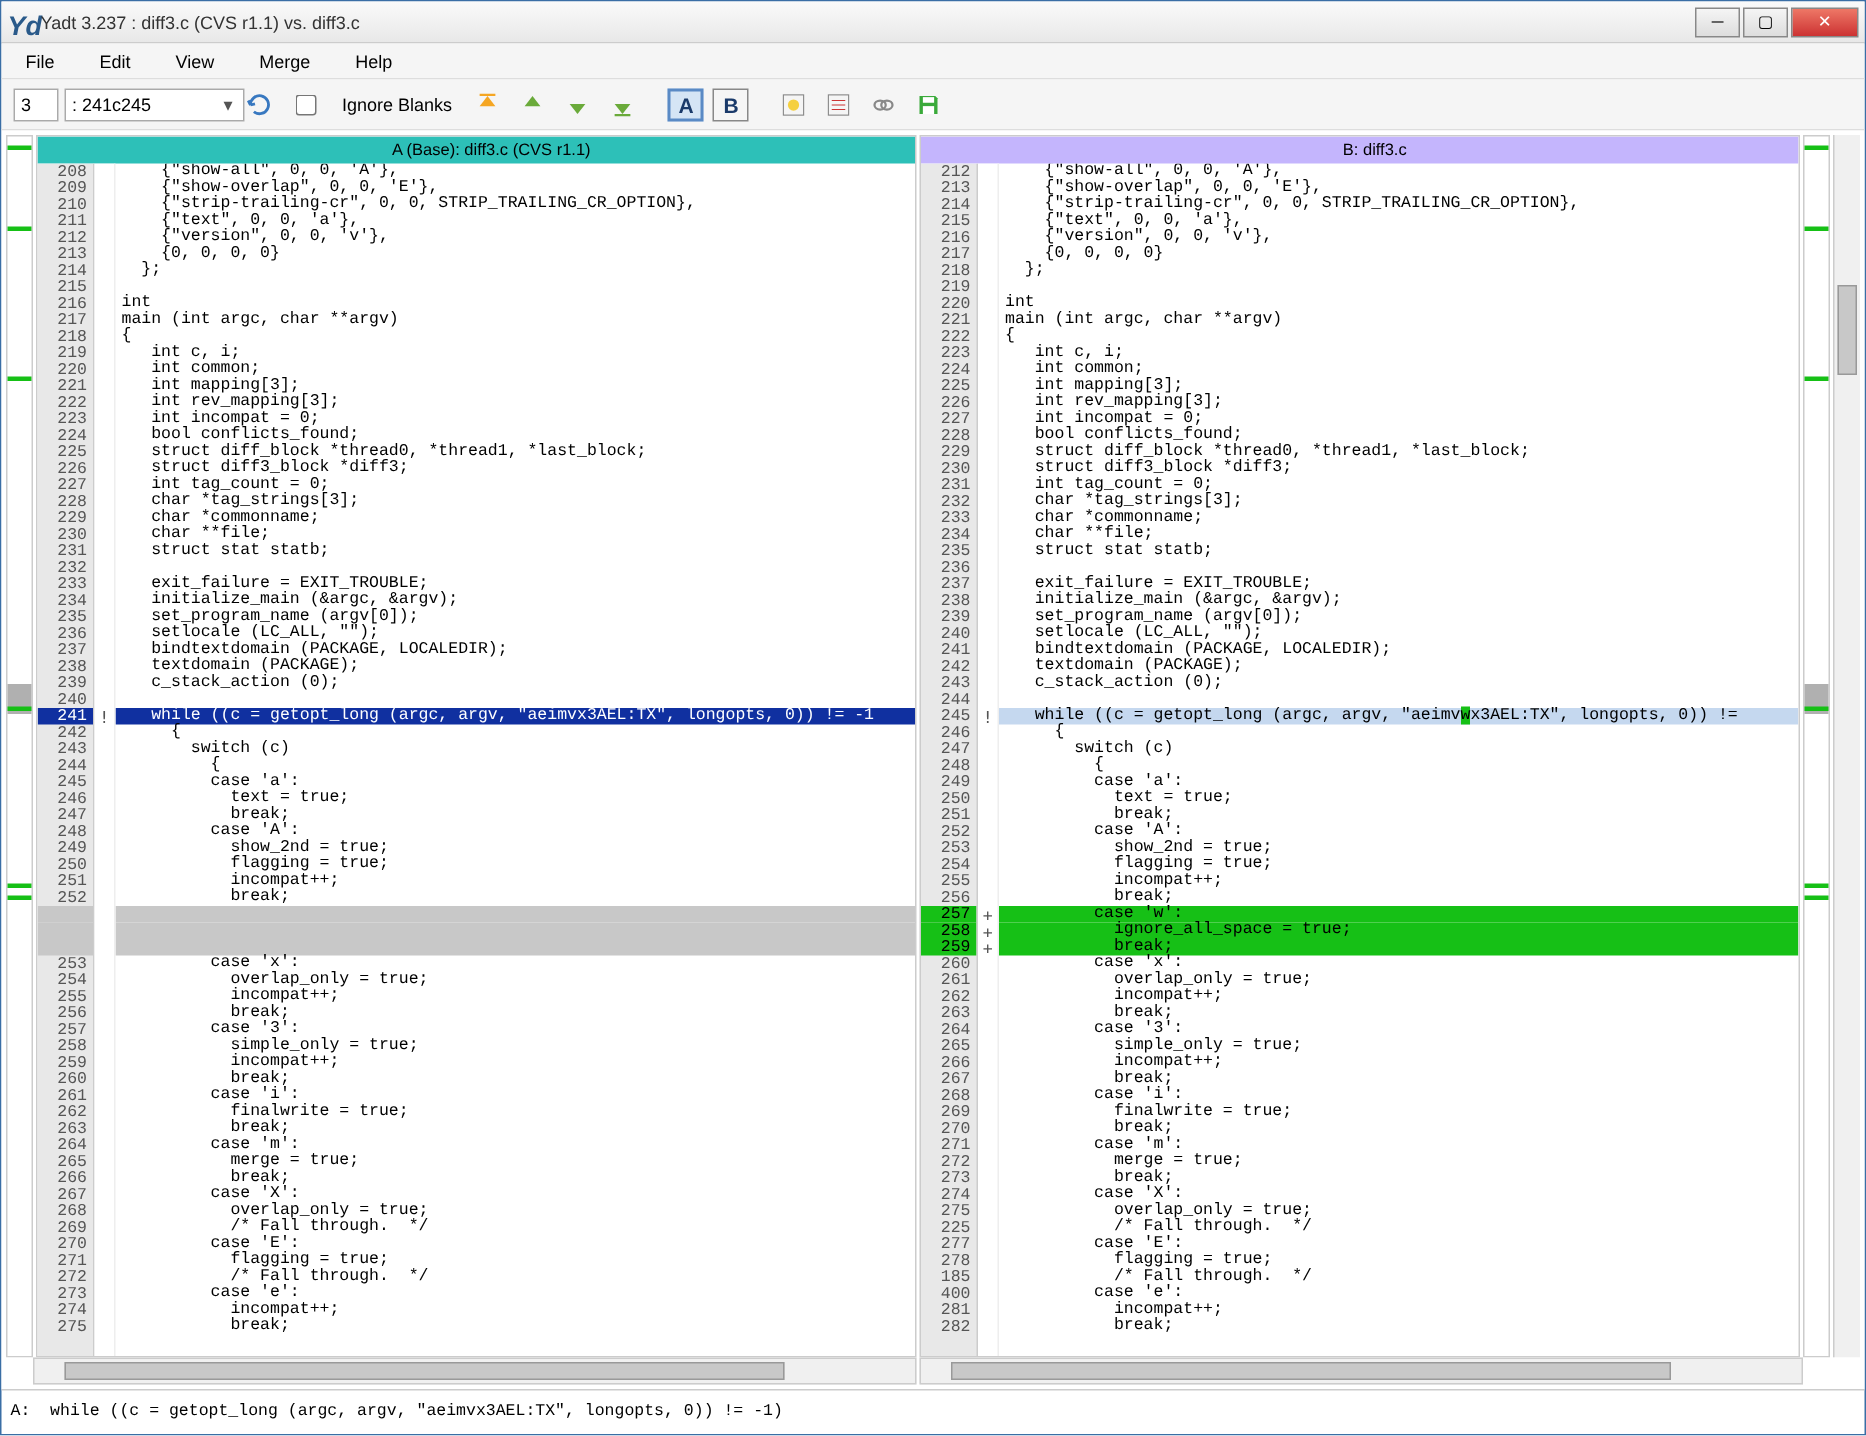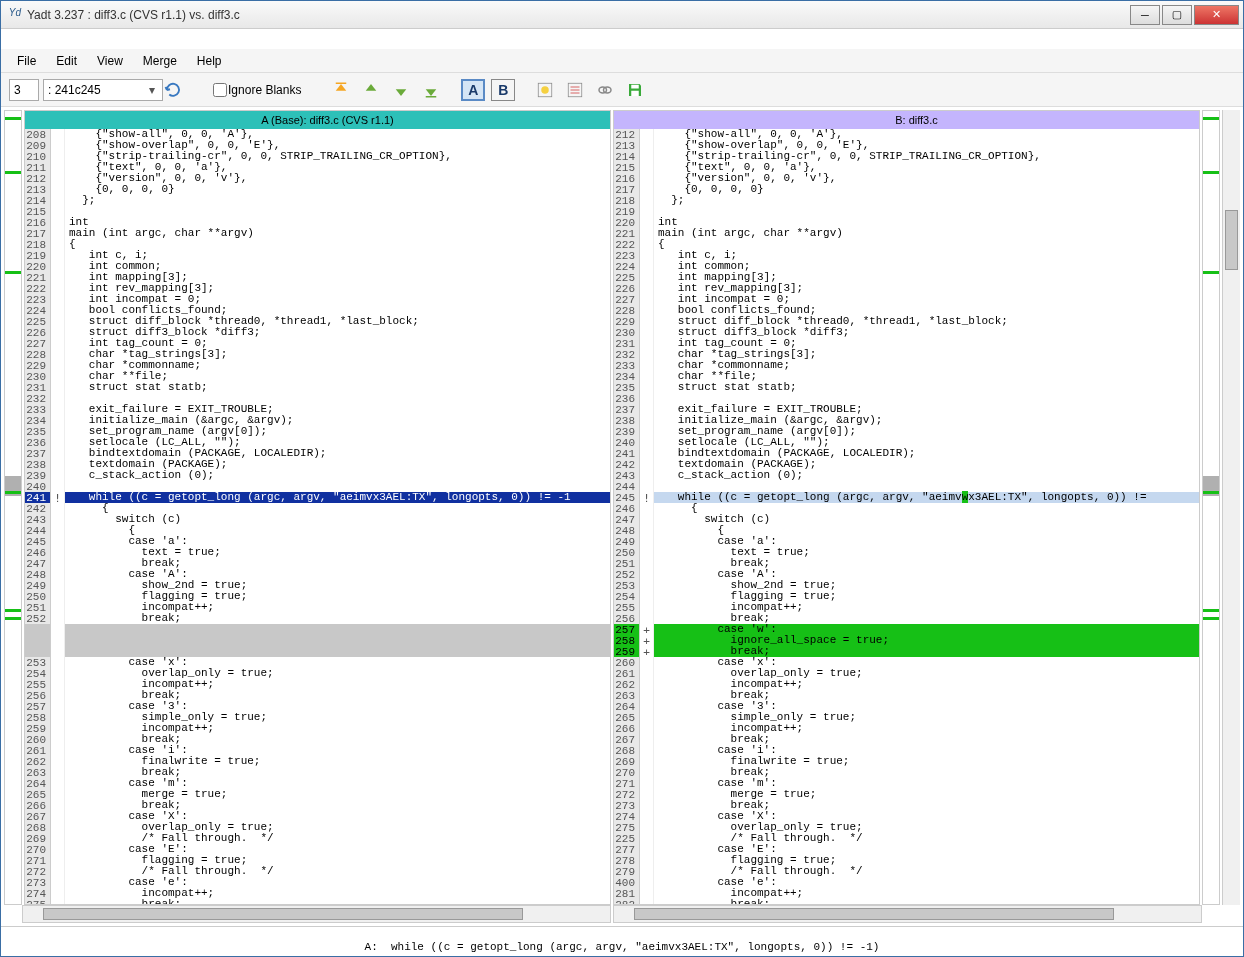--- a/index.html
+++ b/index.html
@@ -1,60 +1,60 @@
 <!DOCTYPE html>
 <html><head>
 <meta charset="utf-8">
 <style>
 * { margin: 0; padding: 0; box-sizing: border-box; }
 body { font-family: "Segoe UI", Tahoma, sans-serif; font-size: 12px; background: #fff; overflow: hidden; }
 .window { width: 1244px; height: 957px; display: flex; flex-direction: column; border: 1px solid #3a6ea5; background: #fff; }
 .titlebar { height: 28px; background: linear-gradient(#fafafa, #e8e8e8); display: flex; align-items: center; padding: 0 4px; border-bottom: 1px solid #ccc; }
-.titlebar .app-icon { width: 16px; height: 16px; margin-right: 6px; font-style: italic; font-weight: normal; color: #2a5a8a; font-size: 10px; text-align: right; }
+.titlebar .app-icon { width: 16px; height: 16px; margin-right: 6px; font-style: italic; font-weight: bold; color: #2a5a8a; font-size: 18px; }
 .titlebar .title { flex: 1; color: #333; }
 .winbtns { display: flex; gap: 2px; }
 .winbtn { width: 30px; height: 20px; border: 1px solid #888; background: linear-gradient(#f5f5f5,#ddd); display: flex; align-items: center; justify-content: center; font-size: 11px; cursor: pointer; }
 .winbtn.close { background: linear-gradient(#e76,#c33); color: #fff; width: 45px; }
-.menubar { height: 24px; background: #f5f5f5; display: flex; align-items: center; padding: 0 6px; gap: 0; border-bottom: 1px solid #ddd; margin-top: 20px; }
+.menubar { height: 24px; background: #f5f5f5; display: flex; align-items: center; padding: 0 6px; gap: 10px; border-bottom: 1px solid #ddd; }
 .menuitem { padding: 3px 10px; cursor: pointer; }
 .toolbar { height: 34px; background: #f5f5f5; display: flex; align-items: center; padding: 0 8px; gap: 6px; border-bottom: 1px solid #ddd; }
 .combo { display: flex; align-items: center; gap: 4px; }
 .combo input.n { width: 30px; height: 22px; border: 1px solid #aaa; padding: 0 4px; font-size: 12px; }
 .combo input.t { width: 120px; height: 22px; border: 1px solid #aaa; padding: 0 4px; font-size: 12px; }
 .tbtn { width: 24px; height: 24px; display: flex; align-items: center; justify-content: center; cursor: pointer; border: 1px solid transparent; font-size: 14px; }
 .tbtn svg { width: 18px; height: 18px; }
-.chk { display: flex; align-items: center; gap: 1px; margin: 0 22px; }
+.chk { display: flex; align-items: center; gap: 17px; margin: 0 6px; }
 .chk input { width: 14px; height: 14px; }
 .ab-btn { width: 24px; height: 22px; border: 1px solid #888; display: flex; align-items: center; justify-content: center; font-weight: bold; font-size: 14px; color: #1a3a6a; cursor: pointer; }
 .ab-btn.active { background: #d5e5f5; border: 2px solid #5a8ac5; }
 .diffarea { flex: 1; display: flex; flex-direction: column; background: #fff; overflow: hidden; padding: 3px; }
 .panes { flex: 1; display: flex; overflow: hidden; }
 .overview { width: 18px; background: #fff; border: 1px solid #ccc; margin-right: 2px; position: relative; }
 .ov-mark { position: absolute; left: 0; right: 0; height: 3px; }
 .pane { flex: 1; display: flex; flex-direction: column; border: 1px solid #ccc; overflow: hidden; margin-right: 2px; }
 .pane-head { height: 18px; color: #000; text-align: center; font-size: 11px; line-height: 18px; padding-left: 20px; }
 .pane-a .pane-head { background: #2dc0b8; }
 .pane-b .pane-head { background: #c4b5fd; }
 .code-wrap { flex: 1; display: flex; overflow: hidden; position: relative; }
-.gutter { width: 26px; background: #e8e8e8; border-right: 1px solid #ccc; font-family: "Courier New", monospace; font-size: 11px; color: #555; overflow: hidden; }
+.gutter { width: 38px; background: #e8e8e8; border-right: 1px solid #ccc; font-family: "Courier New", monospace; font-size: 11px; color: #555; overflow: hidden; }
 .marks { width: 14px; background: #fff; border-right: 1px solid #eee; font-family: monospace; font-size: 11px; color: #555; }
 .code { flex: 1; font-family: "Courier New", monospace; font-size: 11px; overflow: hidden; white-space: pre; line-height: 11px; }
 .code-line { height: 11px; padding-left: 4px; }
 .gut-line { height: 11px; text-align: right; padding-right: 4px; }
 .mark-line { height: 11px; text-align: center; }
 .hl-change { background: #c5d8ef; }
 .hl-sel { background: #1030a0; color: #fff; }
 .hl-add { background: #16c016; color: #000; }
 .hl-gap { background: #c8c8c8; }
 .vscroll { width: 18px; background: #f0f0f0; border-left: 1px solid #ccc; position: relative; }
 .vthumb { position: absolute; left: 2px; right: 2px; top: 100px; height: 60px; background: #c8c8c8; border: 1px solid #999; }
 .hscrolls { height: 18px; display: flex; }
 .hscroll { flex: 1; background: #f0f0f0; border: 1px solid #ccc; margin-right: 2px; position: relative; }
 .hthumb { position: absolute; top: 2px; bottom: 2px; left: 20px; width: 480px; background: #c8c8c8; border: 1px solid #999; }
-.bottom-comp { height: 30px; border-top: 1px solid #ccc; font-family: "Courier New", monospace; font-size: 11px; padding: 14px 6px; display: flex; flex-direction: row; justify-content: center; line-height: 13px; }
+.bottom-comp { height: 30px; border-top: 1px solid #ccc; font-family: "Courier New", monospace; font-size: 11px; padding: 14px 6px; display: flex; flex-direction: column; justify-content: center; line-height: 13px; }
 .statusbar { height: 22px; border-top: 1px solid #ccc; display: flex; align-items: center; justify-content: flex-end; padding: 0 10px; color: #333; background: #f5f5f5; }
 .inline-hl { background: #16c016; }
 </style>
 </head>
 <body>
 
 <div class="window">
   <div class="titlebar">
     <span class="app-icon">Yd</span>
     <span class="title">Yadt 3.237 : diff3.c (CVS r1.1) vs. diff3.c</span>
@@ -372,21 +372,21 @@
               <div class="gut-line">269</div>
               <div class="gut-line">270</div>
               <div class="gut-line">271</div>
               <div class="gut-line">272</div>
               <div class="gut-line">273</div>
               <div class="gut-line">274</div>
               <div class="gut-line">275</div>
               <div class="gut-line">225</div>
               <div class="gut-line">277</div>
               <div class="gut-line">278</div>
-              <div class="gut-line">279</div>
+              <div class="gut-line">185</div>
               <div class="gut-line">400</div>
               <div class="gut-line">281</div>
               <div class="gut-line">282</div>
             </div>
           <div class="marks" id="mk-b">
               <div class="mark-line"></div>
               <div class="mark-line"></div>
               <div class="mark-line"></div>
               <div class="mark-line"></div>
               <div class="mark-line"></div>

